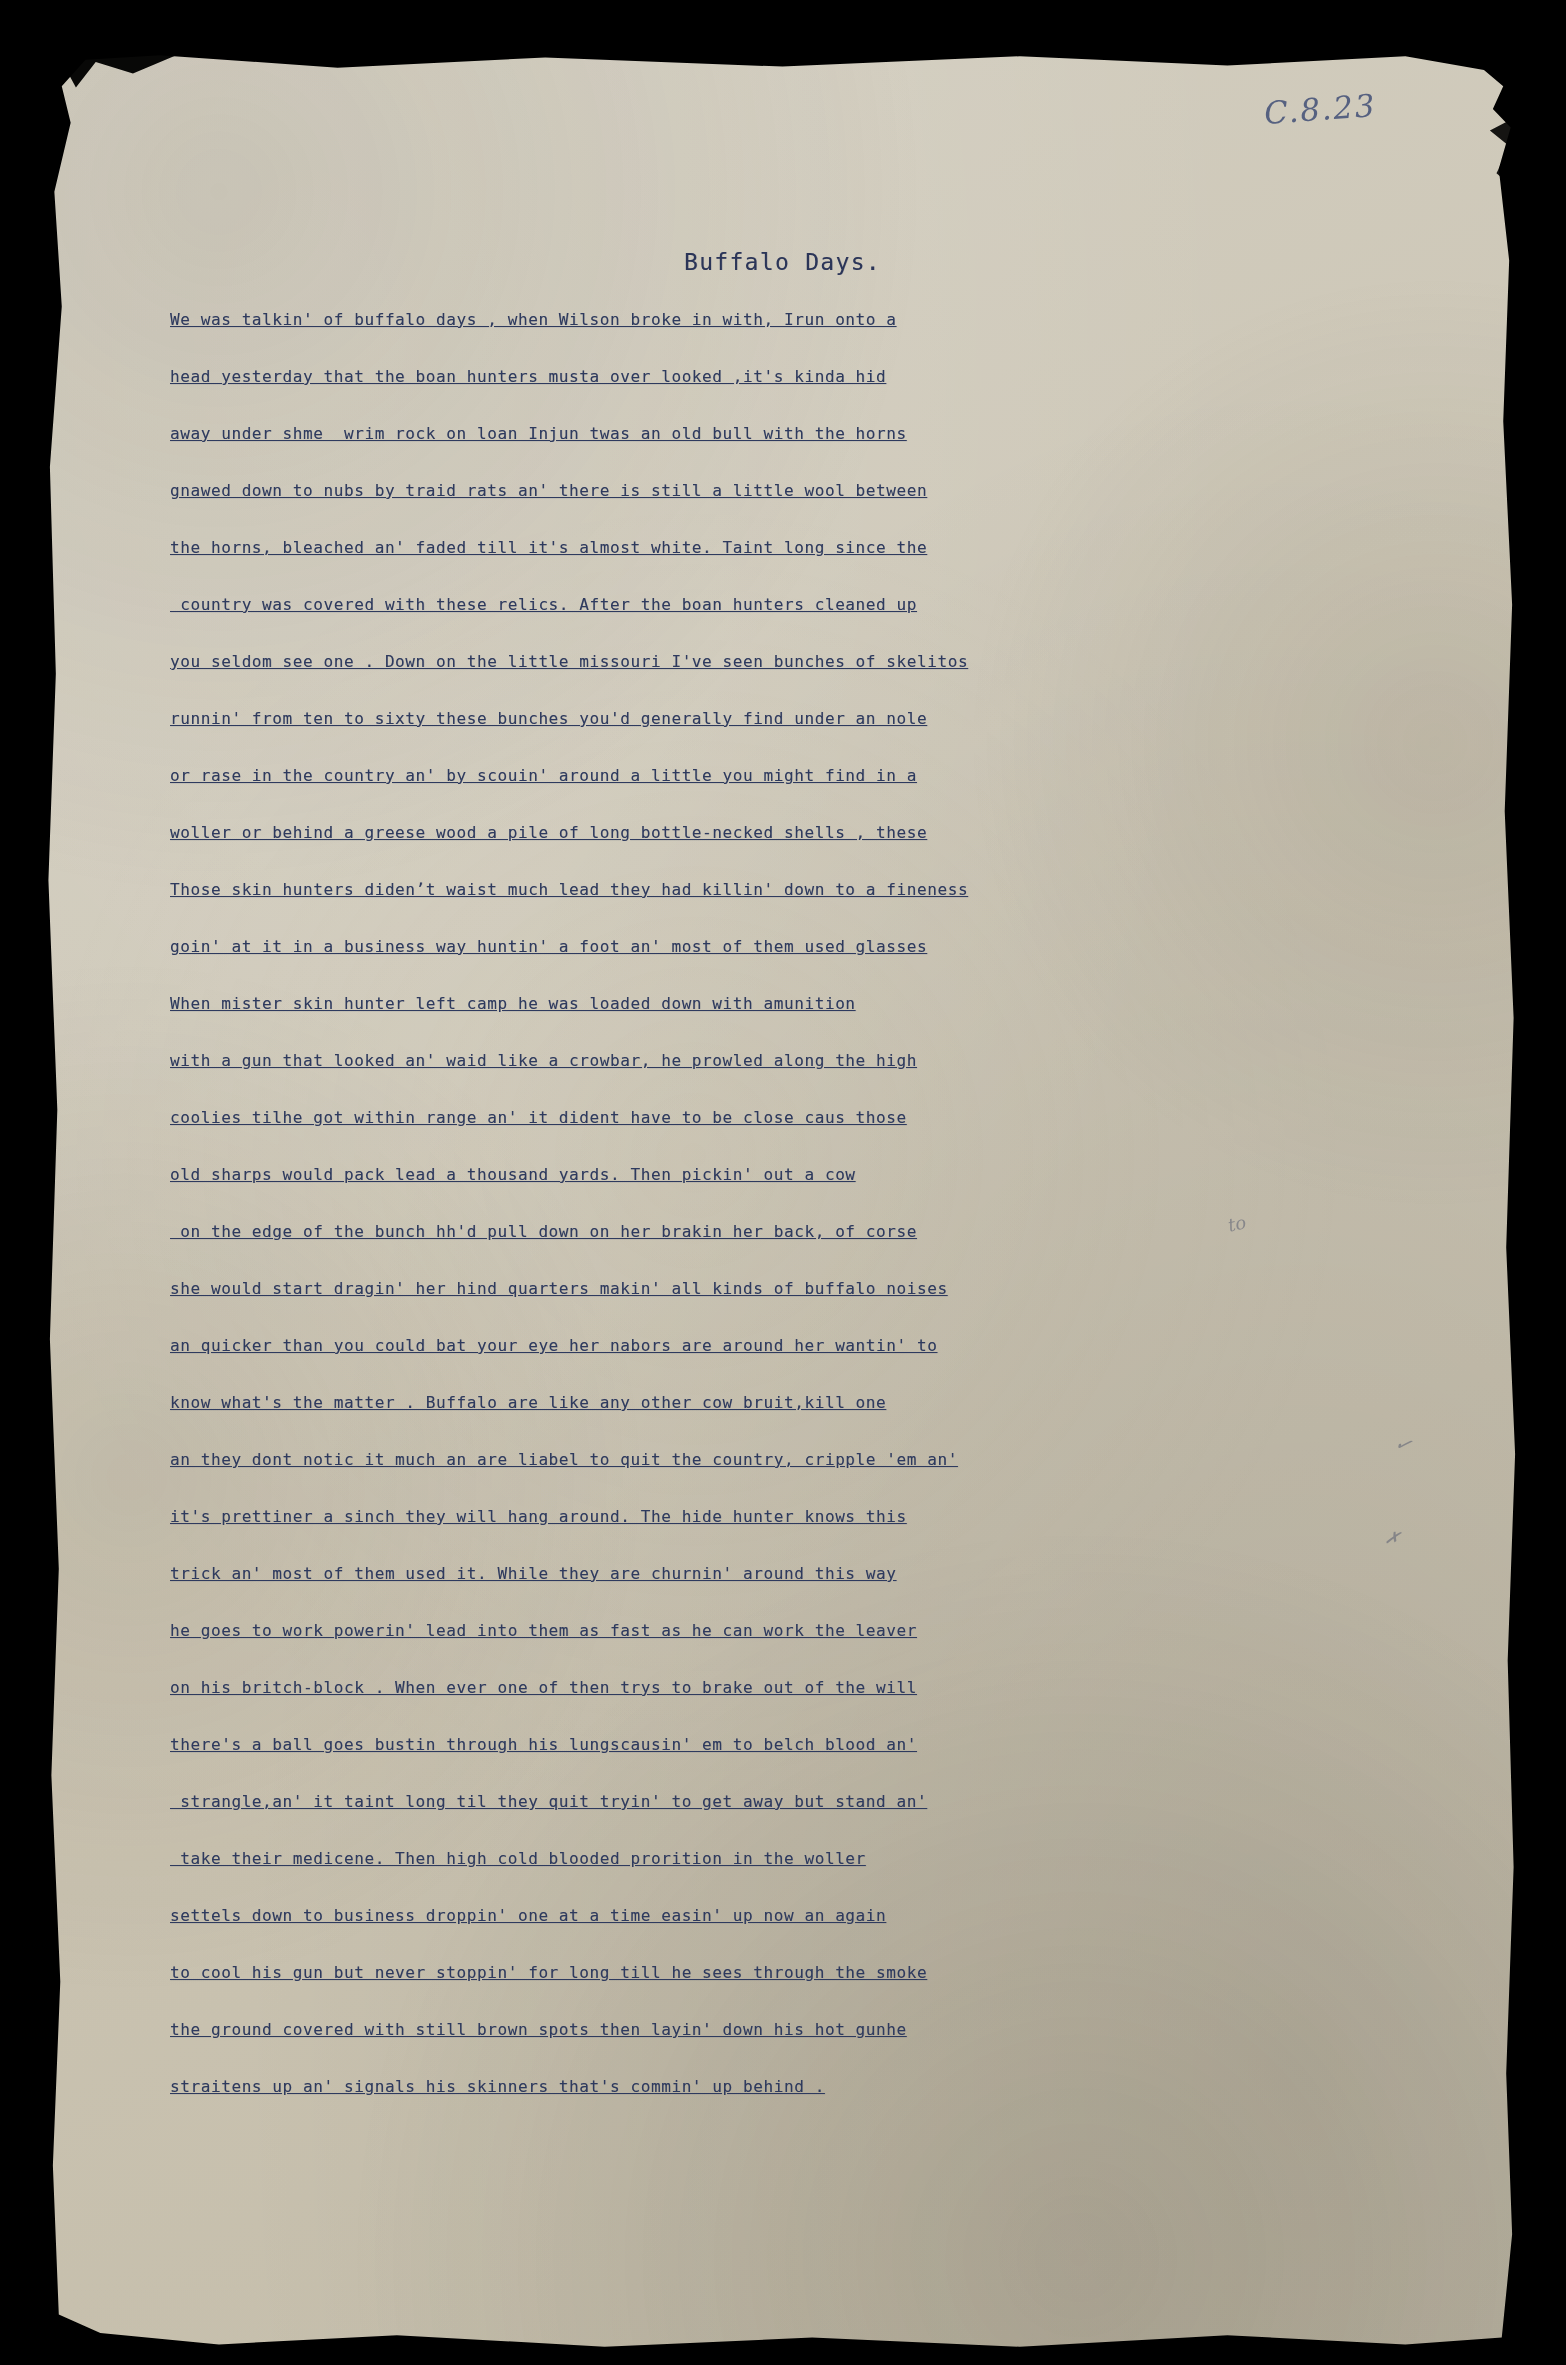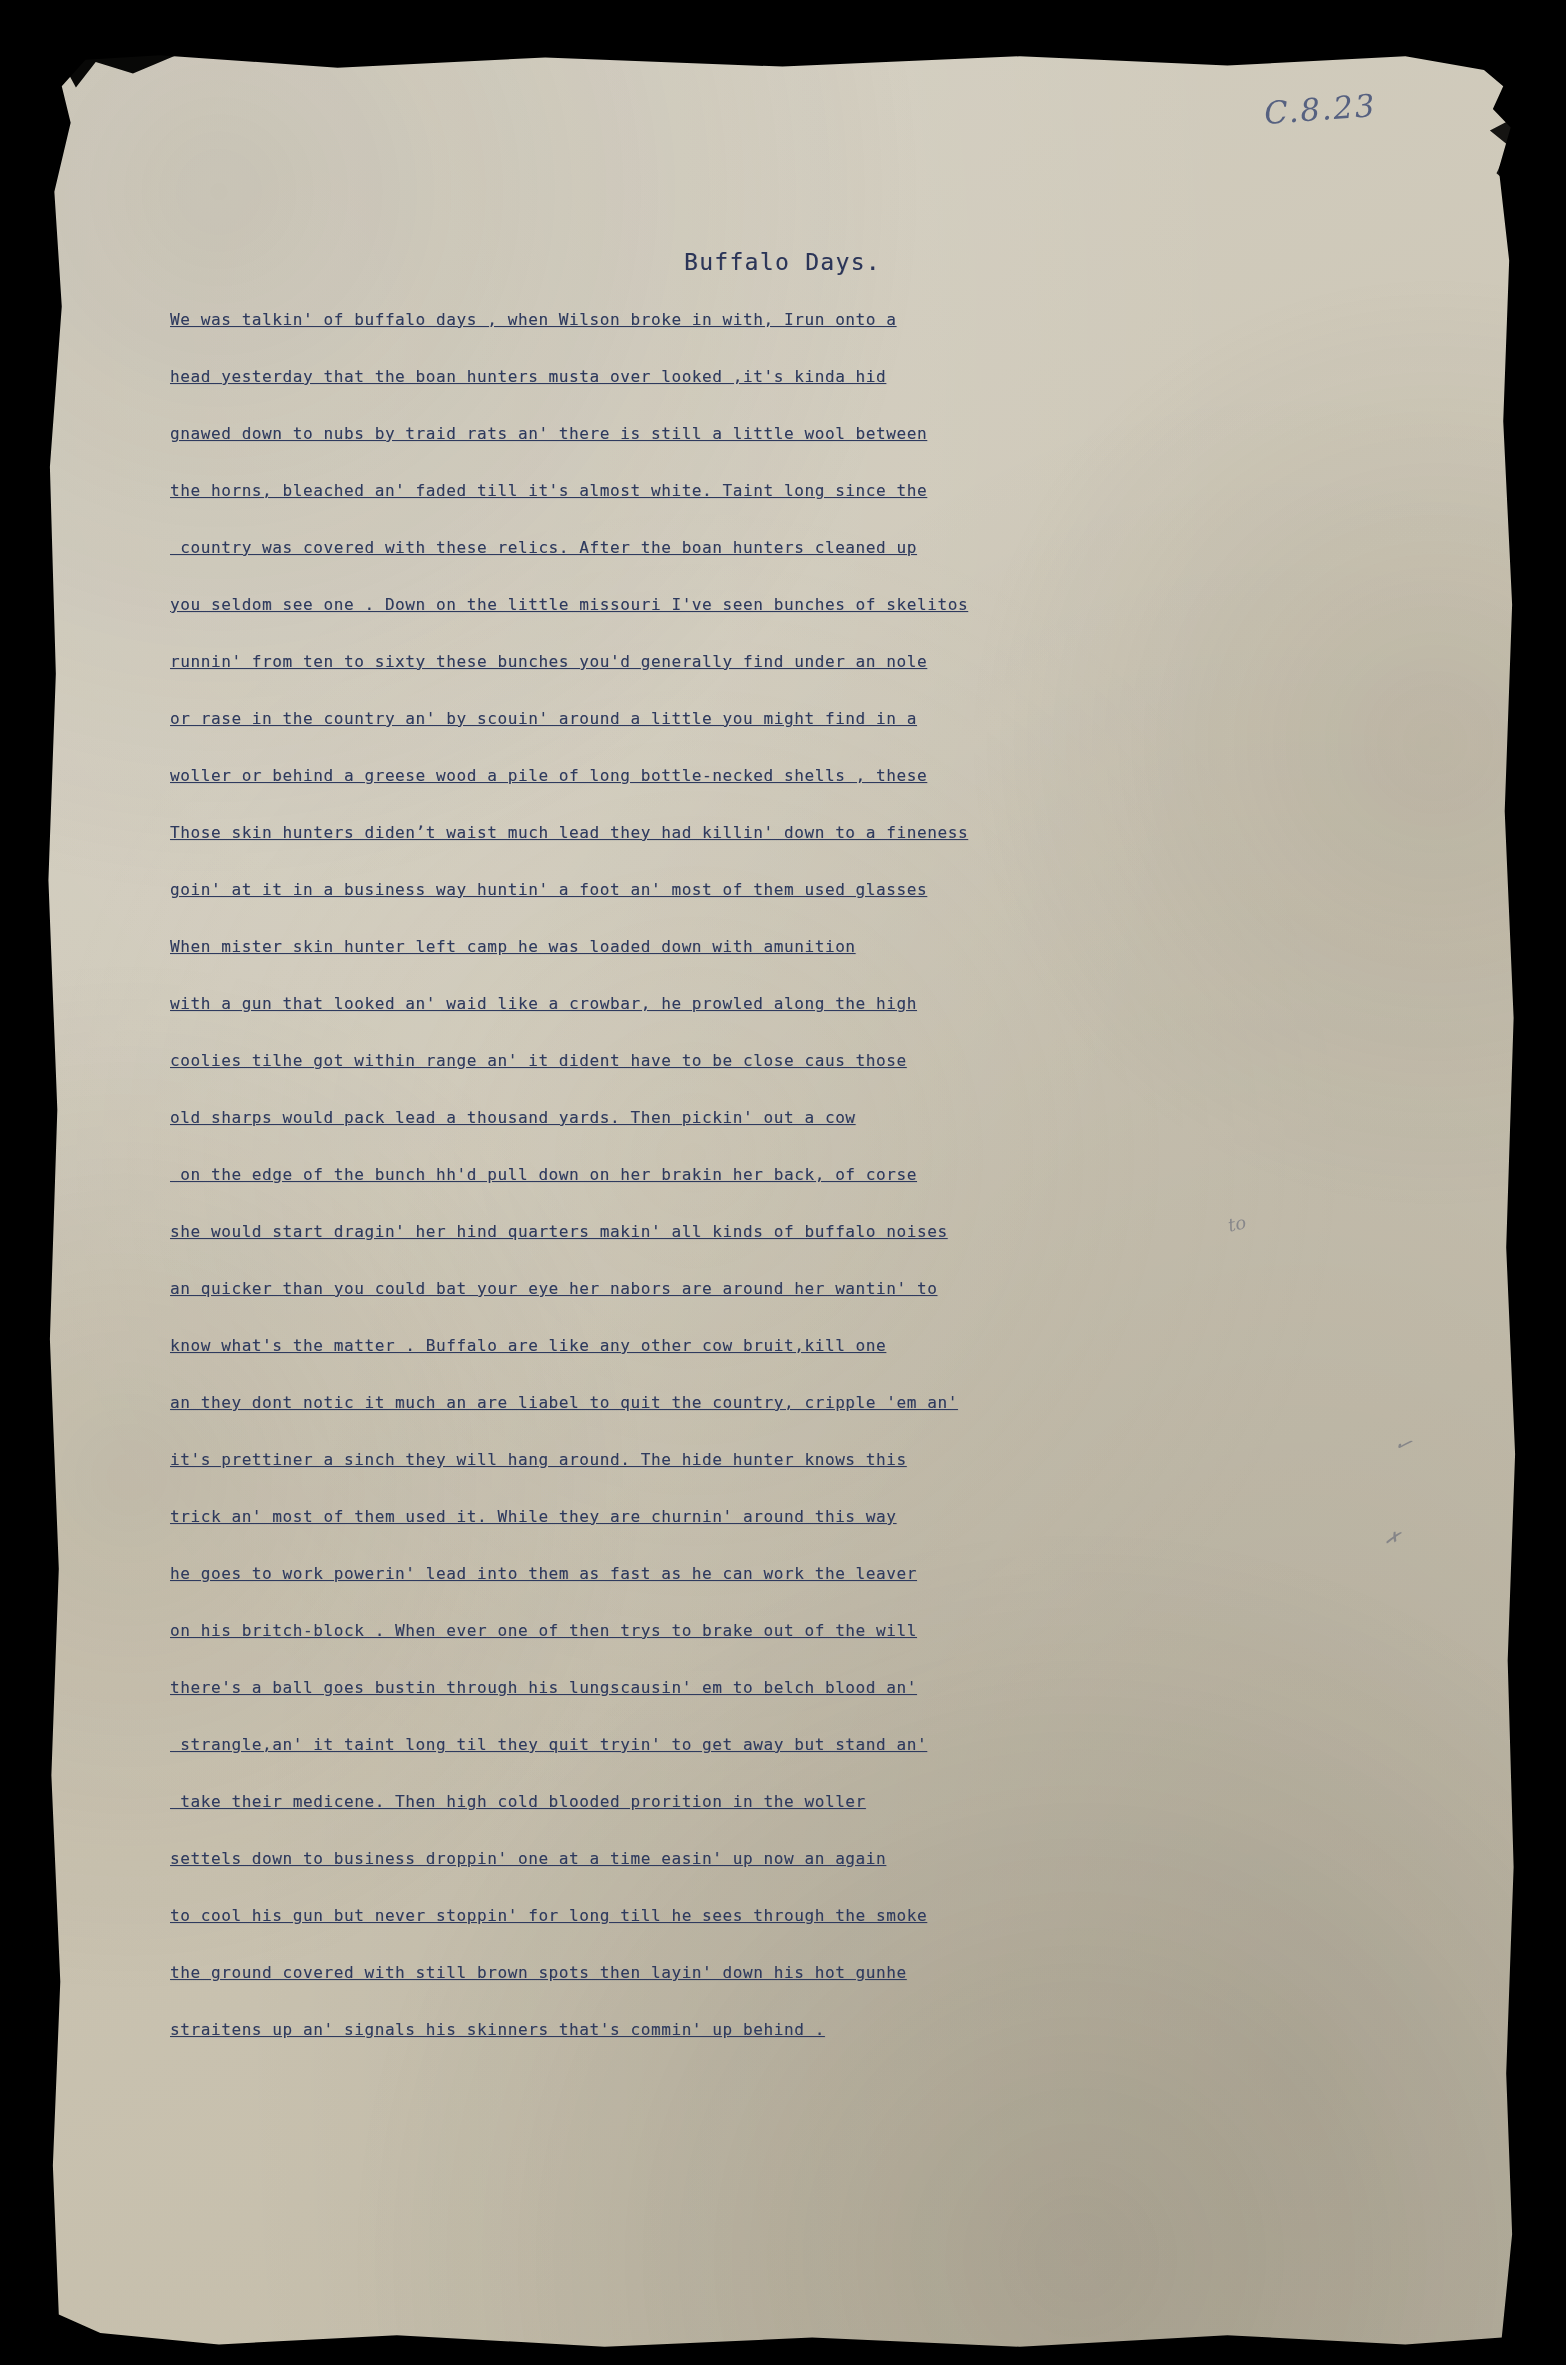--- a/index.html
+++ b/index.html
@@ -175,20 +175,21 @@
   <div class="nick-r2"></div>
 
   <div id="cat-mark">C.8.23</div>
 
   <div id="typescript">
     <div id="doc-title">Buffalo Days.</div>
 
     <div id="body-lines">
       <div class="ln">We was talkin' of buffalo days , when Wilson broke in with, Irun onto a</div>
       <div class="ln">head yesterday that the boan hunters musta over looked ,it's kinda hid</div>
+      <div class="ln">away under shme  wrim rock on loan Injun twas an old bull with the horns</div>
       <div class="ln">gnawed down to nubs by traid rats an' there is still a little wool between</div>
       <div class="ln">the horns, bleached an' faded till it's almost white. Taint long since the</div>
       <div class="ln"> country was covered with these relics. After the boan hunters cleaned up</div>
       <div class="ln">you seldom see one . Down on the little missouri I've seen bunches of skelitos</div>
       <div class="ln">runnin' from ten to sixty these bunches you'd generally find under an nole</div>
       <div class="ln">or rase in the country an' by scouin' around a little you might find in a</div>
       <div class="ln">woller or behind a greese wood a pile of long bottle-necked shells , these</div>
       <div class="ln">Those skin hunters didenʼt waist much lead they had killin' down to a fineness</div>
       <div class="ln">goin' at it in a business way huntin' a foot an' most of them used glasses</div>
       <div class="ln">When mister skin hunter left camp he was loaded down with amunition</div>

